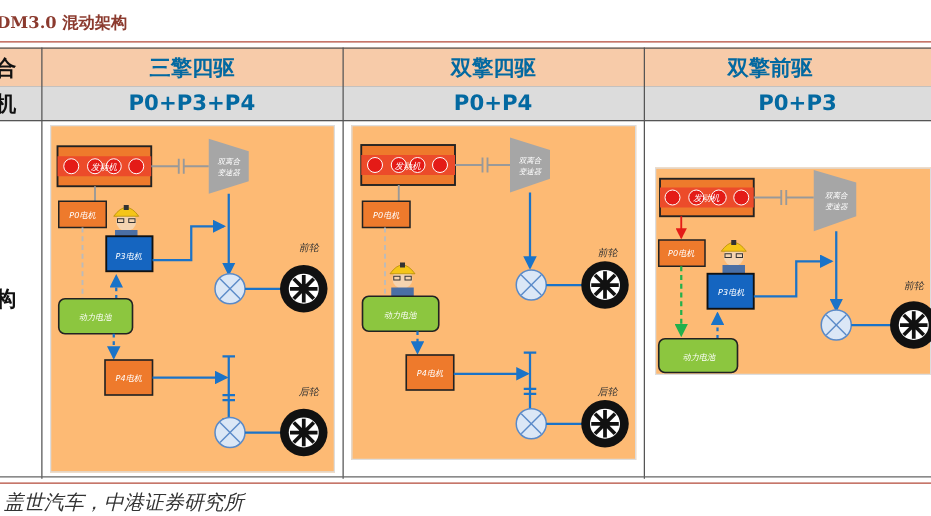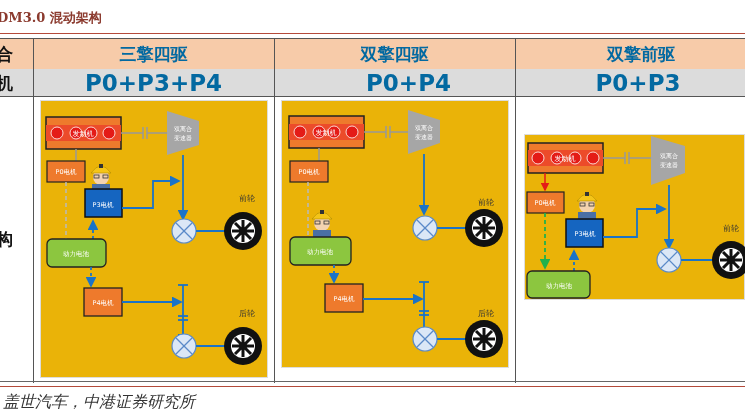--- a/index.html
+++ b/index.html
@@ -8,45 +8,45 @@
   .rule-top { position:absolute; left:0; top:33px; width:745px; height:1px; background:#b44a3a; }
   .rule-bottom { position:absolute; left:0; top:386px; width:745px; height:1px; background:#b44a3a; }
   .source { position:absolute; left:3px; top:392px; font-size:16px; font-style:italic; color:#333; font-family:"DejaVu Serif","Liberation Serif",serif; white-space:nowrap; }
 
   .tbl { position:absolute; left:0; top:38px; width:745px; }
   .row { position:absolute; left:0; width:745px; }
   .row.header { top:0; height:30px; background:#f7cba9; border-top:1px solid #555; border-bottom:1px solid #555; }
   .row.motor { top:31px; height:27px; background:#dcdcdc; border-bottom:1px solid #555; }
   .cell { position:absolute; top:0; height:100%; display:flex; align-items:center; justify-content:center; font-weight:bold; color:#0369a1; box-sizing:border-box; }
   .header .cell { font-size:17px; }
-  .motor .cell { font-size:23px; }
+  .motor .cell { font-size:17px; }
   .vline { position:absolute; top:38px; width:1px; height:345px; background:#555; }
   .bottom-line { position:absolute; left:0; top:381px; width:745px; height:1px; background:#666; }
   .left-glyph { position:absolute; left:-4px; font-weight:bold; font-size:17px; color:#111; }
 
-  .diagram { position:absolute; border:1px solid #ddd; background:#eab308; box-sizing:border-box; }
+  .diagram { position:absolute; border:1px solid #ddd; background:#fdba74; box-sizing:border-box;font-style:italic; }
   svg text { font-family:"DejaVu Sans","Liberation Sans",sans-serif; }
 </style>
 </head>
 <body>
 
 <div class="title">DM3.0 混动架构</div>
 <div class="rule-top"></div>
 
 <div class="tbl">
   <div class="row header">
     <div class="left-glyph" style="top:4px;">合</div>
     <div class="cell" style="left:33px;width:241px;">三擎四驱</div>
     <div class="cell" style="left:274px;width:241px;">双擎四驱</div>
-    <div class="cell" style="left:540px;width:202px;">双擎前驱</div>
+    <div class="cell" style="left:515px;width:202px;">双擎前驱</div>
   </div>
   <div class="row motor">
     <div class="left-glyph" style="top:3px;">机</div>
     <div class="cell" style="left:33px;width:241px;">P0+P3+P4</div>
-    <div class="cell" style="left:288px;width:241px;">P0+P4</div>
+    <div class="cell" style="left:274px;width:241px;">P0+P4</div>
     <div class="cell" style="left:515px;width:246px;">P0+P3</div>
   </div>
 </div>
 <div class="left-glyph" style="top:228px;">构</div>
 
 <div class="vline" style="left:33px;"></div>
 <div class="vline" style="left:274px;"></div>
 <div class="vline" style="left:515px;"></div>
 <div class="bottom-line"></div>
 

